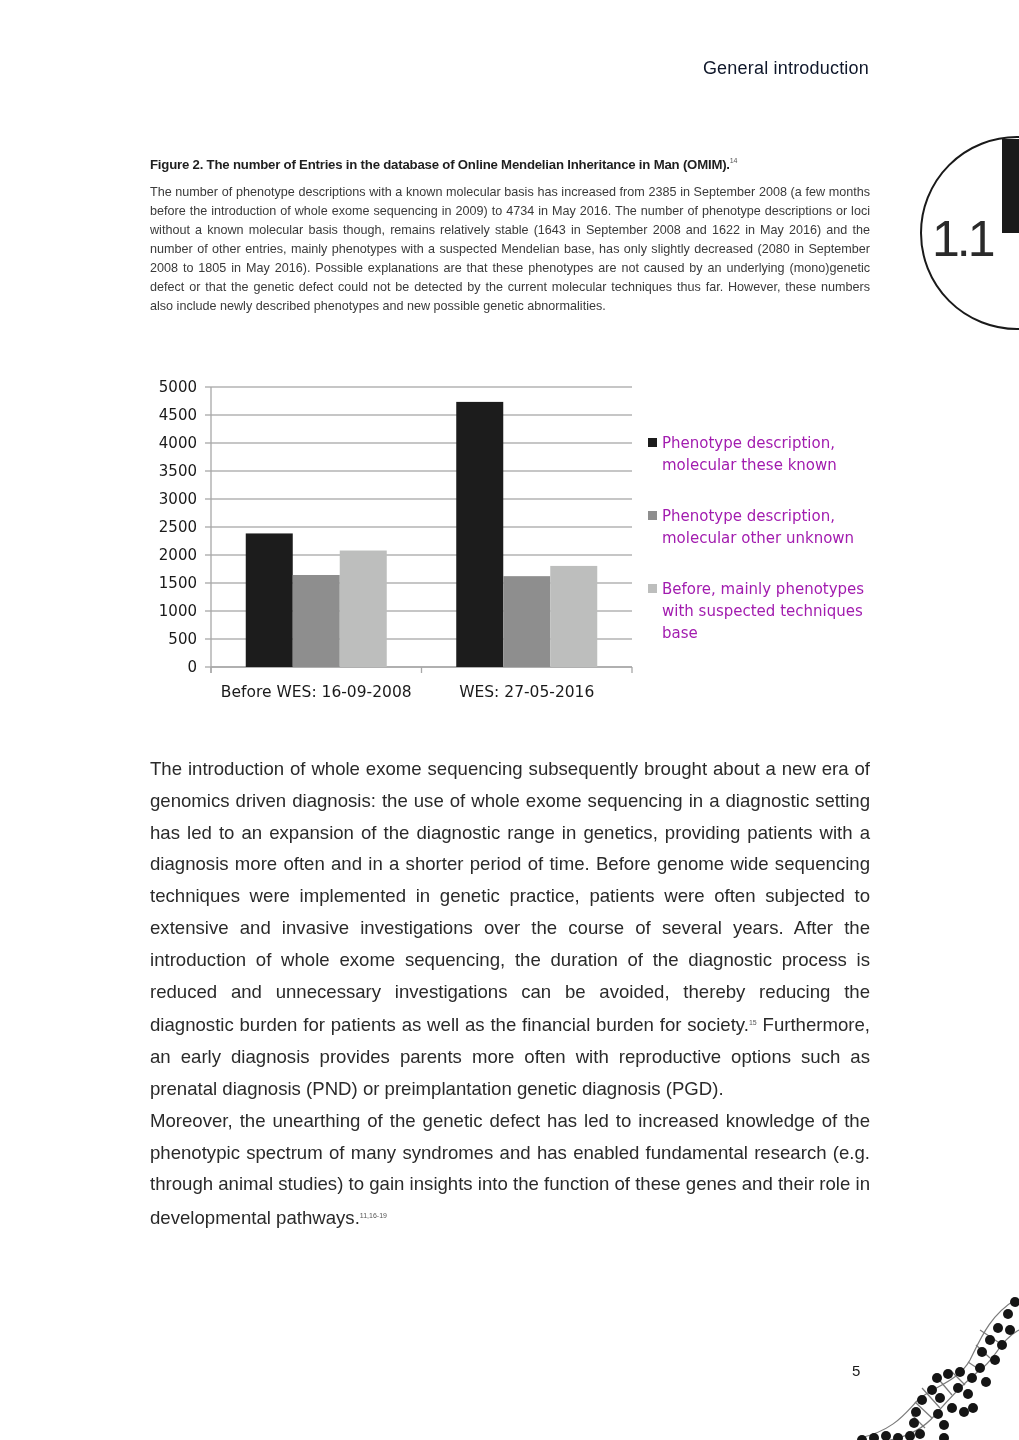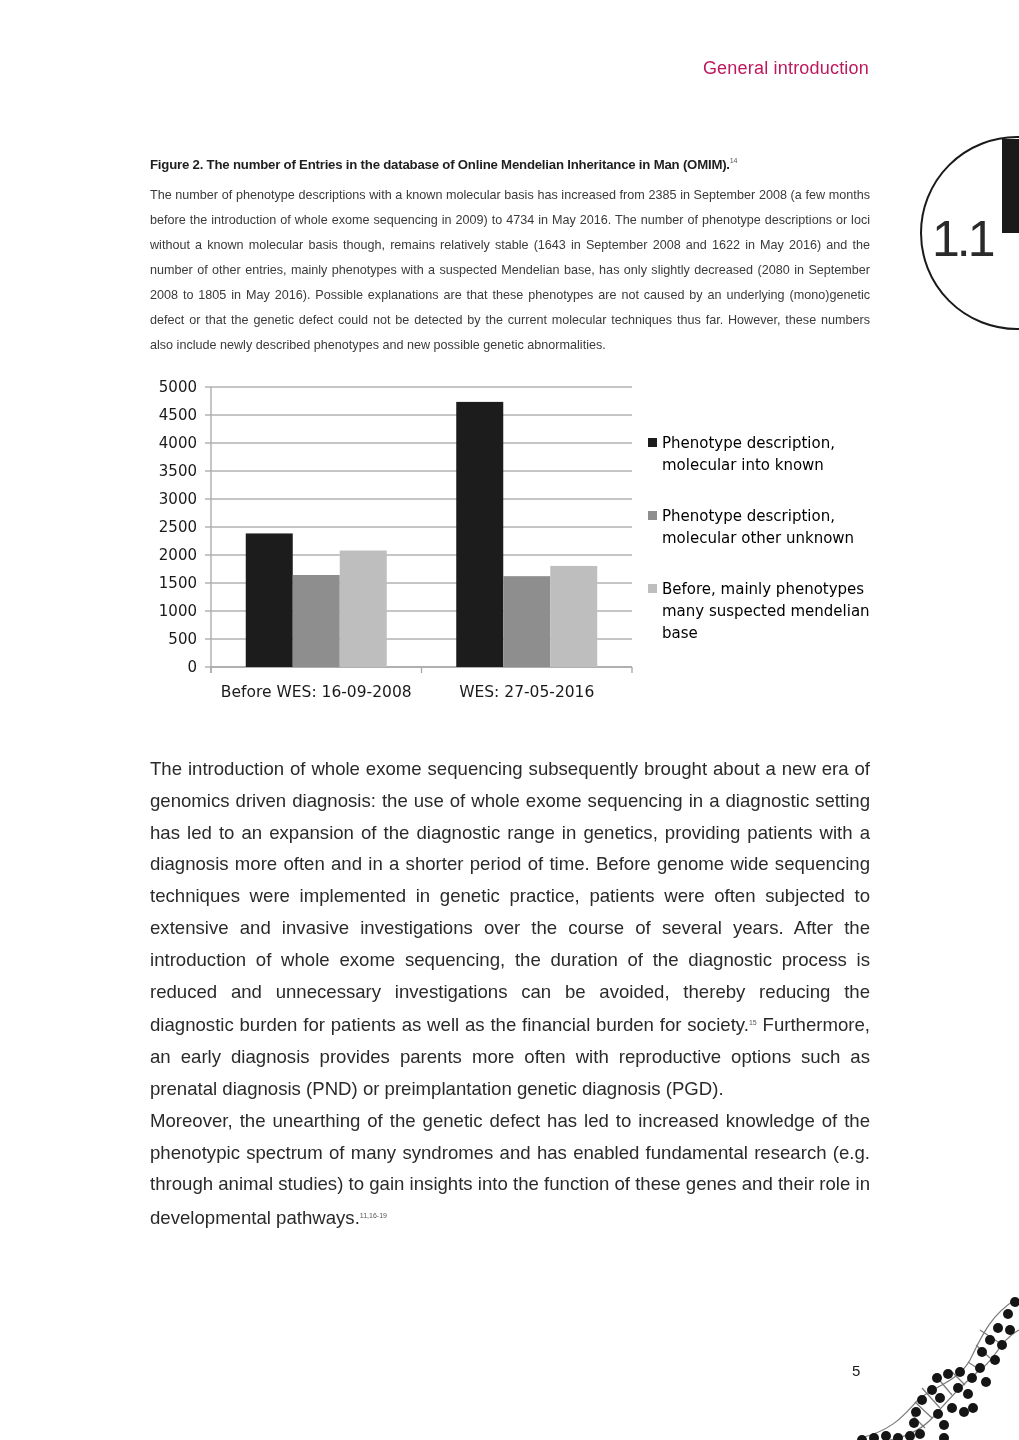--- a/index.html
+++ b/index.html
@@ -1,43 +1,43 @@
 <!DOCTYPE html>
 <html><head>
 <meta charset="utf-8">
 <style>
   html, body { margin: 0; padding: 0; background: #ffffff; }
   body { width: 1019px; height: 1440px; position: relative; overflow: hidden;
          font-family: "Liberation Sans", sans-serif; color: #2a2a2a; }
 
   .running-head { position: absolute; top: 58px; right: 150px; font-size: 18px;
-                  color: #be185d; font-weight: 300; letter-spacing: 0.2px; }
+                  color: #0f172a; font-weight: 300; letter-spacing: 0.2px; }
 
   .chapter-badge { position: absolute; left: 920px; top: 136px; width: 200px; height: 196px; }
   .chapter-circle { position: absolute; left: 0; top: 0; width: 190px; height: 190px;
                     border: 2px solid #1a1a1a; border-radius: 50%; }
   .chapter-bar { position: absolute; left: 82px; top: 3px; width: 20px; height: 94px; background: #1a1a1a; }
   .chapter-num { position: absolute; left: 12px; top: 206px; font-size: 50px; font-weight: 300;
                  color: #2a2a2a; letter-spacing: -3px; line-height: 1; }
 
   .figure-title { position: absolute; left: 150px; top: 157px; width: 720px; font-size: 13.2px;
                   font-weight: 600; color: #1f1f1f; letter-spacing: -0.2px; }
   .figure-title sup, .body-text sup { font-size: 7px; font-weight: 400; color: #555; vertical-align: 6px; }
 
   .figure-caption { position: absolute; left: 150px; top: 183px; width: 720px; font-size: 12.6px;
-                    line-height: 25px; color: #3a3a3a; text-align: justify; font-weight: 300; }
+                    line-height: 19px; color: #3a3a3a; text-align: justify; font-weight: 300; }
 
   .chart-wrap { position: absolute; left: 140px; top: 370px; width: 740px; height: 350px; }
   .chart-wrap svg { position: absolute; left: 0; top: 0; }
   .tick-label { font-family: "DejaVu Sans", sans-serif; font-size: 15px; fill: #1a1a1a; }
   .cat-label { font-family: "DejaVu Sans", sans-serif; font-size: 15.5px; fill: #1a1a1a; }
 
   .legend { position: absolute; left: 648px; top: 432px; width: 240px; }
   .legend-item { position: relative; padding-left: 14px; margin-bottom: 29px;
-                 font-family: "DejaVu Sans", sans-serif; font-size: 15px; line-height: 22px; color: #000000; }
+                 font-family: "DejaVu Sans", sans-serif; font-size: 15px; line-height: 22px; color: #a21caf; }
   .legend-swatch { position: absolute; left: 0; top: 6px; width: 9px; height: 9px; }
 
   .body-text { position: absolute; left: 150px; top: 753px; width: 720px; font-size: 18.6px;
                line-height: 31.8px; color: #2a2a2a; text-align: justify; font-weight: 300; }
   .body-text p { margin: 0; }
 
   .page-number { position: absolute; left: 852px; top: 1362px; font-size: 15px; color: #1a1a1a; }
 
   .dna { position: absolute; left: 840px; top: 1290px; width: 179px; height: 150px; }
 </style>
@@ -93,31 +93,31 @@
       <rect x="363.25" y="206.168" width="47" height="90.832" fill="#8e8e8e"></rect>
       <rect x="410.25" y="195.92000000000002" width="47" height="101.07999999999998" fill="#bdbebd"></rect>
       <text x="386.75" y="327" text-anchor="middle" class="cat-label">WES: 27-05-2016</text>
     </svg>
 </div>
 
 <div class="legend">
   <div class="legend-item">
     <span class="legend-swatch" style="background: rgb(28, 28, 28);"></span>
     <div>Phenotype description,</div>
-    <div>molecular into known</div>
+    <div>molecular these known</div>
   </div>
   <div class="legend-item">
     <span class="legend-swatch" style="background: rgb(142, 142, 142);"></span>
     <div>Phenotype description,</div>
     <div>molecular other unknown</div>
   </div>
   <div class="legend-item">
     <span class="legend-swatch" style="background: rgb(189, 190, 189);"></span>
     <div>Before, mainly phenotypes</div>
-    <div>many suspected mendelian</div>
+    <div>with suspected techniques</div>
     <div>base</div>
   </div>
 </div>
 
 <div class="body-text">
   <p><span>The introduction of whole exome sequencing subsequently brought about a new era of genomics driven diagnosis: the use of whole exome sequencing in a diagnostic setting has led to an expansion of the diagnostic range in genetics, providing patients with a diagnosis more often and in a shorter period of time. Before genome wide sequencing techniques were implemented in genetic practice, patients were often subjected to extensive and invasive investigations over the course of several years. After the introduction of whole exome sequencing, the duration of the diagnostic process is reduced and unnecessary investigations can be avoided, thereby reducing the diagnostic burden for patients as well as the financial burden for society.</span><sup>15</sup><span> Furthermore, an early diagnosis provides parents more often with reproductive options such as prenatal diagnosis (PND) or preimplantation genetic diagnosis (PGD).</span></p>
   <p><span>Moreover, the unearthing of the genetic defect has led to increased knowledge of the phenotypic spectrum of many syndromes and has enabled fundamental research (e.g. through animal studies) to gain insights into the function of these genes and their role in developmental pathways.</span><sup>11,16-19</sup></p>
 </div>
 
 <div class="page-number">5</div>

